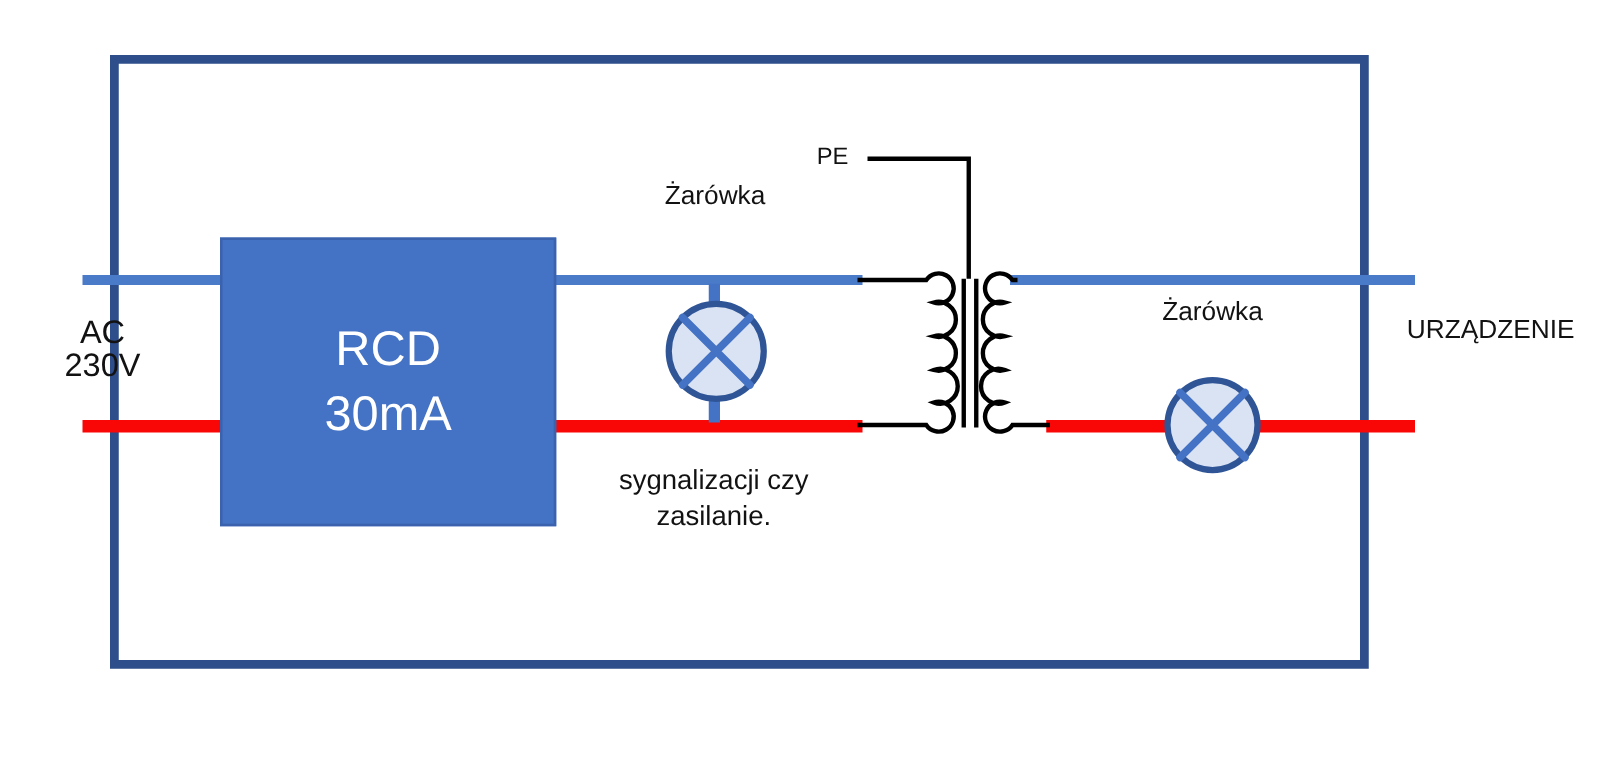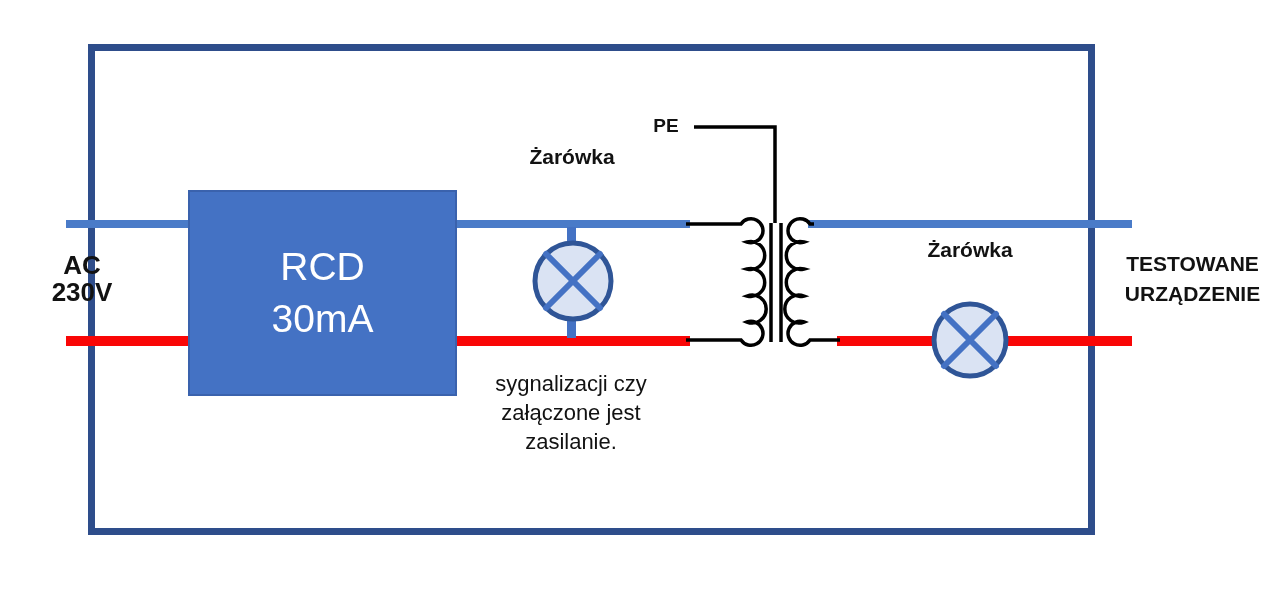--- a/index.html
+++ b/index.html
@@ -21,38 +21,38 @@
   
   .wire{position:absolute;}
   .wire.blue{background:var(--wire-blue,#4A7BC8);}
   .wire.red{background:var(--wire-red,#F90606);}
   .blue-left{left:66px;top:220px;width:624px;height:8px;}
   .blue-right{left:808px;top:220px;width:324px;height:8px;}
   .red-left{left:66px;top:336px;width:624px;height:10px;}
   .red-right{left:837px;top:336px;width:295px;height:10px;}
   
   .rcd-box{
-    left:188px;top:190px;width:269px;height:206px;
+    left:176px;top:190px;width:269px;height:231px;
     background:var(--rcd-fill,#4472C4);
     border:2px solid #3A62AD;
     box-sizing:border-box;
     display:flex;flex-direction:column;justify-content:center;align-items:center;
     color:#ffffff;
     font-size:39px;line-height:52px;font-weight:400;
     text-align:center;
   }
   
   .stub{position:absolute;background:var(--cross-blue,#4472C4);}
   .stub-top{left:567px;top:227px;width:9px;height:20px;}
   .stub-bottom{left:567px;top:315px;width:9px;height:23px;}
   
   .lbl{
     position:absolute;
     color:#121212;
-    font-weight:bold;
+    font-weight:normal;
     font-size:21px;line-height:30px;
     text-align:center;
     white-space:nowrap;
   }
   .lbl-ac{left:0px;top:252px;width:96px;font-size:26px;line-height:27px;margin-left:34px;}
   .lbl-led{left:497px;top:142px;width:150px;}
   .lbl-pe{left:644px;top:114px;width:44px;font-size:19px;line-height:24px;}
   .lbl-trafo{left:680px;top:364px;width:170px;line-height:29px;}
   .lbl-100w{left:895px;top:235px;width:150px;}
   .lbl-tested{left:1110px;top:249px;width:165px;}
@@ -117,23 +117,21 @@
   </div>
 
   <div class="lbl lbl-pe">PE</div>
 
 
   <div class="lbl lbl-100w">
     <div>Żarówka</div>
   </div>
 
   <div class="lbl lbl-tested">
-    <div>TESTOWANE</div>
     <div>URZĄDZENIE</div>
   </div>
 
   <div class="note">
     <div>sygnalizacji czy</div>
-    <div>załączone jest</div>
     <div>zasilanie.</div>
   </div>
 
 </div>
 
 </body></html>

